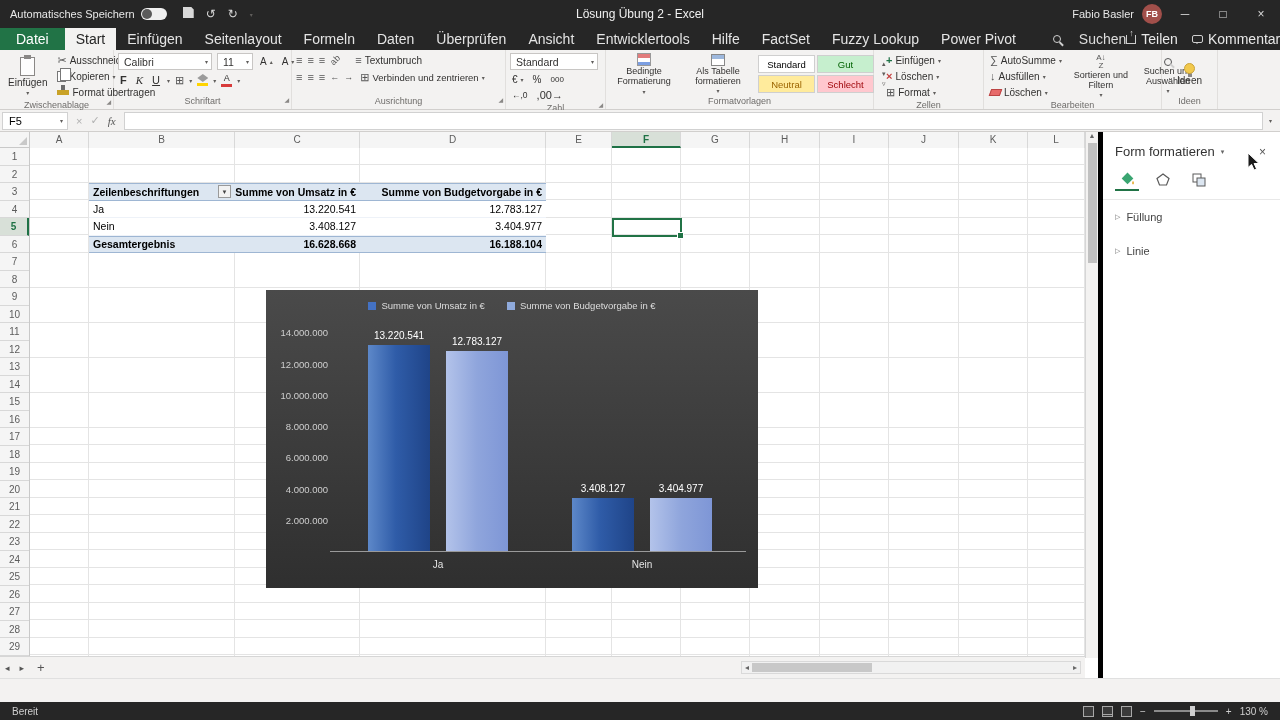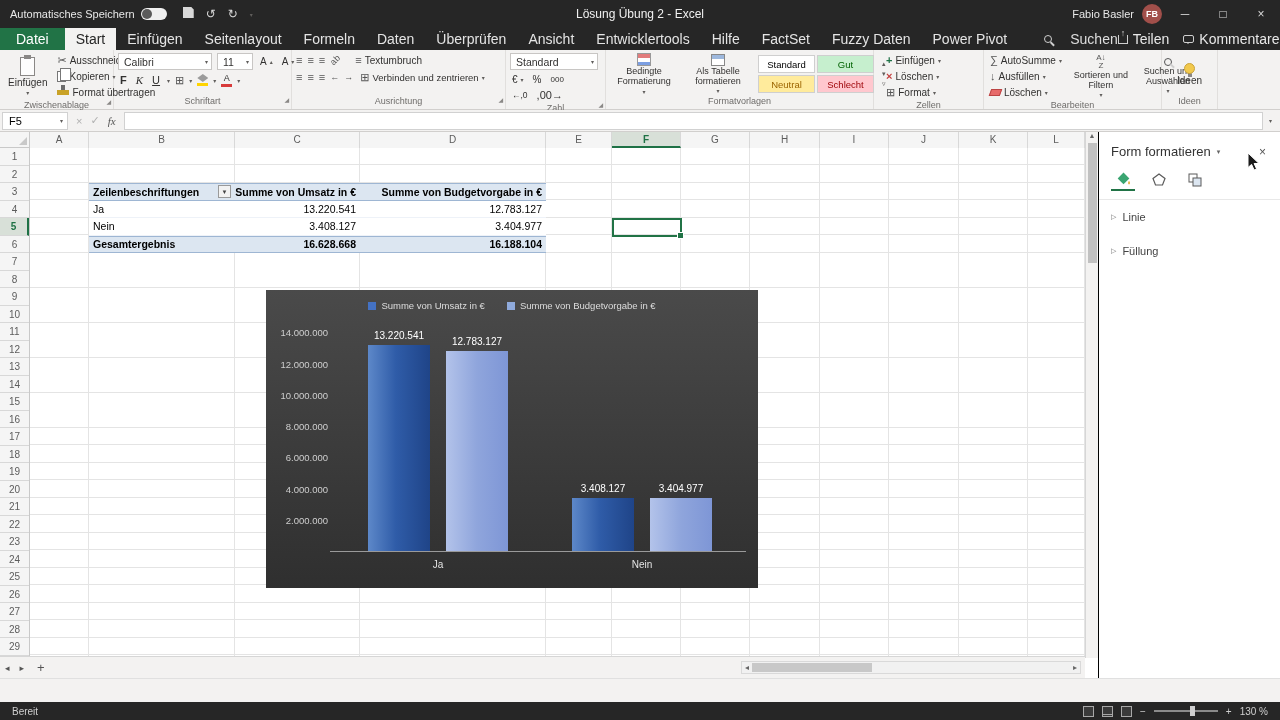--- a/index.html
+++ b/index.html
@@ -118,21 +118,21 @@
   .bar.s1{background:linear-gradient(90deg,#5d88c9 0%,#2f5ca8 45%,#1f4488 100%)}
   .bar.s2{background:linear-gradient(90deg,#b3c3ea 0%,#8fa5dc 50%,#7e96d6 100%)}
   .dlabel{position:absolute;width:100px;text-align:center;font-size:10px;color:#fff}
   .cat{position:absolute;top:100%;margin-top:7px;width:80px;text-align:center;font-size:10px;color:#e3e3e3}
 
   
   .vscroll{position:absolute;top:132px;left:1085px;width:13px;height:526px;background:#f3f2f1;border-left:1px solid #d6d6d6;display:flex;flex-direction:column;align-items:center;font-size:7px;color:#666}
   .vthumb{width:9px;height:120px;background:#c1c1c1;margin-top:4px}
 
   
-  .panel{position:absolute;top:132px;left:1098px;width:182px;height:546px;background:#fff;border-left:1px solid #000000}
+  .panel{position:absolute;top:132px;left:1098px;width:182px;height:546px;background:#fff;border-left:5px solid #000000}
   .panel-head{display:flex;align-items:center;padding:12px 10px 4px 12px;gap:6px}
   .panel-title{font-size:13px;color:#333}
   .panel-caret{font-size:7px;color:#666}
   .panel-close{margin-left:auto;font-size:12px;color:#555;padding:0 4px}
   .panel-icons{display:flex;gap:12px;padding:6px 0 8px 12px;border-bottom:1px solid #e8e8e8}
   .pic{width:24px;height:22px;display:flex;align-items:center;justify-content:center}
   .pic.active{border-bottom:2px solid #217346}
   .panel-sec{display:flex;align-items:center;gap:6px;padding:11px 12px;font-size:11px;color:#444}
   .tri{font-size:7px;color:#666}
 
@@ -190,21 +190,21 @@
         <div class="rtab active">Start</div>
         <div class="rtab">Einfügen</div>
         <div class="rtab">Seitenlayout</div>
         <div class="rtab">Formeln</div>
         <div class="rtab">Daten</div>
         <div class="rtab">Überprüfen</div>
         <div class="rtab">Ansicht</div>
         <div class="rtab">Entwicklertools</div>
         <div class="rtab">Hilfe</div>
         <div class="rtab">FactSet</div>
-        <div class="rtab">Fuzzy Daten</div>
+        <div class="rtab">Fuzzy Lookup</div>
         <div class="rtab">Power Pivot</div>
       </div>
     <div class="searchbox">
       <span class="i-search"></span>
       <span>Suchen</span>
     </div>
     <div class="tr-right">
       <div class="trbtn">
         <span class="i-share"></span>
         <span>Teilen</span>
@@ -612,25 +612,25 @@
       </span>
       <span class="pic">
         <svg width="16" height="16" viewBox="0 0 16 16">
             <rect x="2" y="2" width="8" height="8" fill="none" stroke="#5a5a5a"></rect>
             <rect x="6" y="6" width="8" height="8" fill="#dce6f1" stroke="#5a5a5a"></rect>
           </svg>
       </span>
     </div>
     <div class="panel-sec">
         <span class="tri">▷</span>
-        <span>Linie</span>
+        <span>Füllung</span>
       </div>
     <div class="panel-sec">
         <span class="tri">▷</span>
-        <span>Füllung</span>
+        <span>Linie</span>
       </div>
   </div>
 
   <div class="tabsbar">
     <span class="nav">◂</span>
     <span class="nav">▸</span>
     <span class="addsheet">+</span>
     <div class="hscroll">
       <span class="harrow">◂</span>
       <span class="hthumb"></span>

